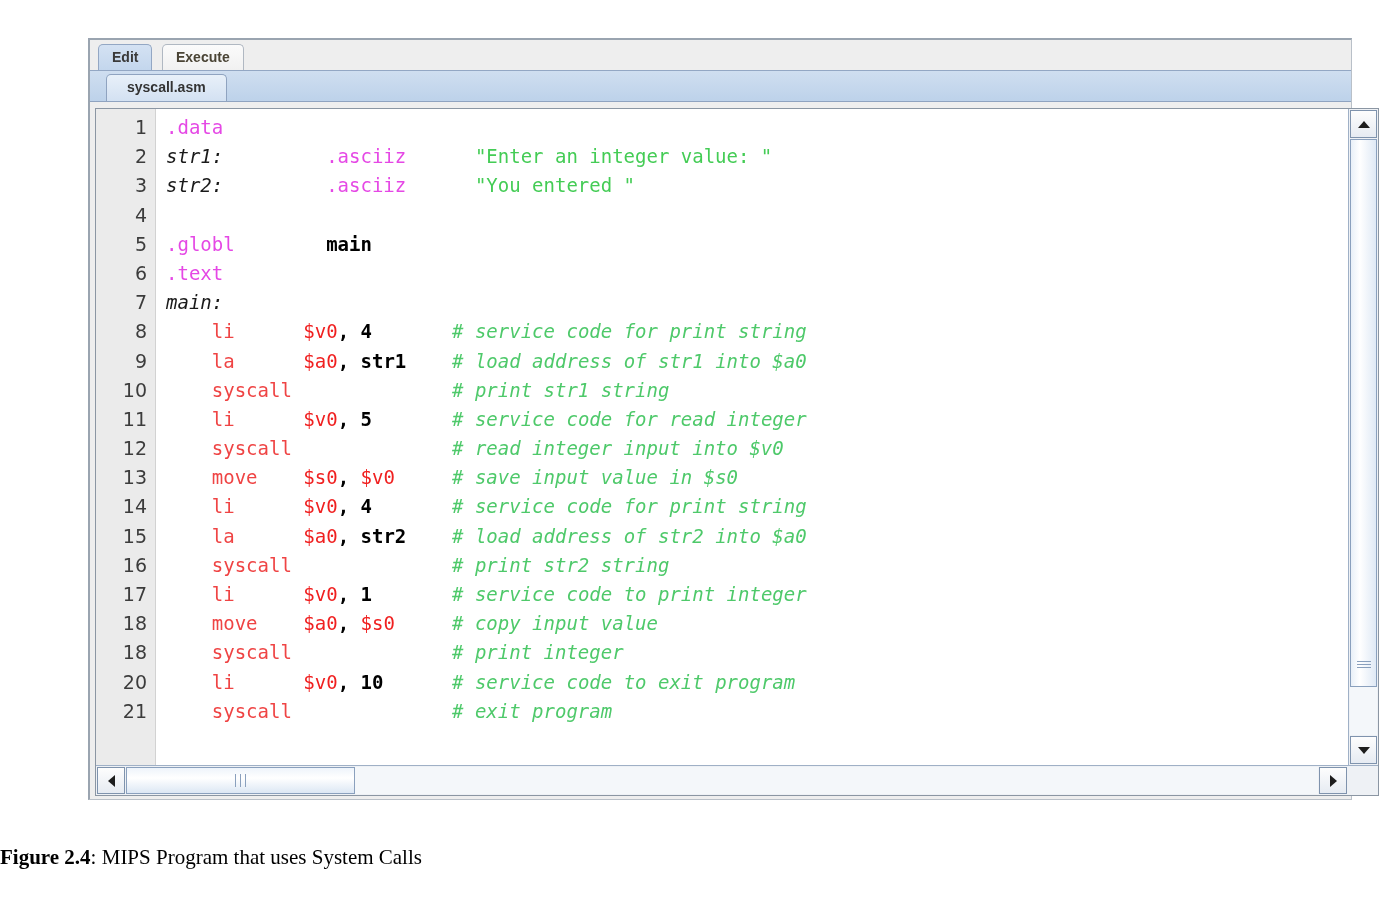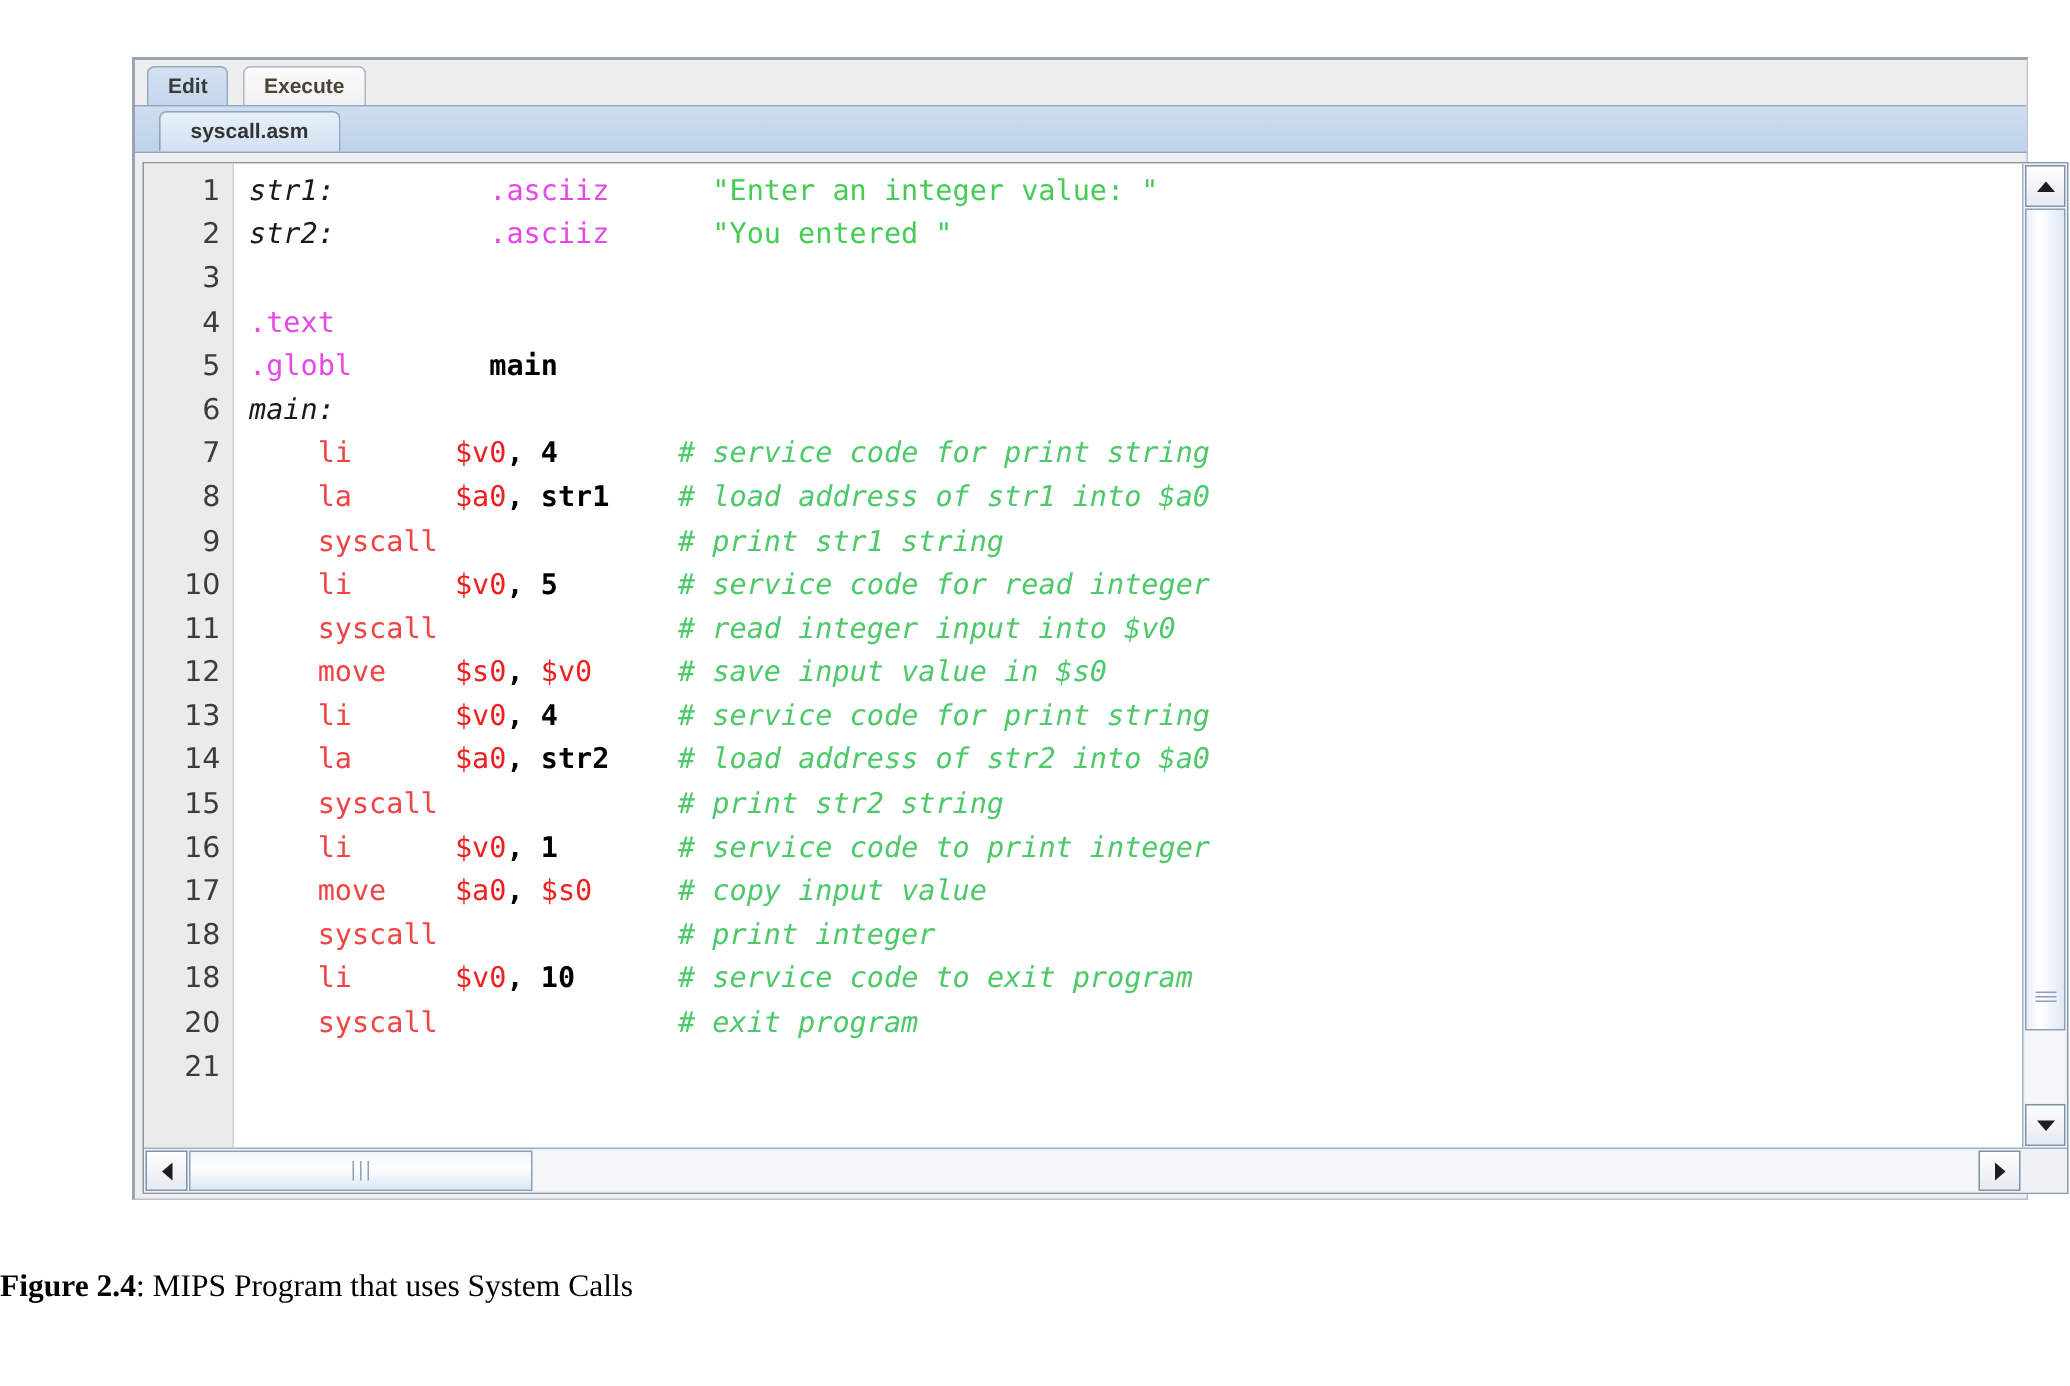--- a/index.html
+++ b/index.html
@@ -199,25 +199,26 @@
             <div class="lnum">14</div>
             <div class="lnum">15</div>
             <div class="lnum">16</div>
             <div class="lnum">17</div>
             <div class="lnum">18</div>
             <div class="lnum">18</div>
             <div class="lnum">20</div>
             <div class="lnum">21</div>
           </div>
         <div id="code-lines">
+            <div class="cline"><span class="tok-dir">.data</span></div>
             <div class="cline"><span class="tok-label">str1:</span><span>         </span><span class="tok-dir">.asciiz</span><span>      </span><span class="tok-str">"Enter an integer value: "</span></div>
             <div class="cline"><span class="tok-label">str2:</span><span>         </span><span class="tok-dir">.asciiz</span><span>      </span><span class="tok-str">"You entered "</span></div>
             <div class="cline">&nbsp;</div>
+            <div class="cline"><span class="tok-dir">.globl</span><span>        </span><span class="tok-sym">main</span></div>
             <div class="cline"><span class="tok-dir">.text</span></div>
-            <div class="cline"><span class="tok-dir">.globl</span><span>        </span><span class="tok-sym">main</span></div>
             <div class="cline"><span class="tok-label">main:</span></div>
             <div class="cline"><span>    </span><span class="tok-instr">li</span><span>      </span><span class="tok-reg">$v0</span><span class="tok-punc">, </span><span class="tok-num">4</span><span>       </span><span class="tok-cmt"># service code for print string</span></div>
             <div class="cline"><span>    </span><span class="tok-instr">la</span><span>      </span><span class="tok-reg">$a0</span><span class="tok-punc">, </span><span class="tok-sym">str1</span><span>    </span><span class="tok-cmt"># load address of str1 into $a0</span></div>
             <div class="cline"><span>    </span><span class="tok-instr">syscall</span><span>              </span><span class="tok-cmt"># print str1 string</span></div>
             <div class="cline"><span>    </span><span class="tok-instr">li</span><span>      </span><span class="tok-reg">$v0</span><span class="tok-punc">, </span><span class="tok-num">5</span><span>       </span><span class="tok-cmt"># service code for read integer</span></div>
             <div class="cline"><span>    </span><span class="tok-instr">syscall</span><span>              </span><span class="tok-cmt"># read integer input into $v0</span></div>
             <div class="cline"><span>    </span><span class="tok-instr">move</span><span>    </span><span class="tok-reg">$s0</span><span class="tok-punc">, </span><span class="tok-reg">$v0</span><span>     </span><span class="tok-cmt"># save input value in $s0</span></div>
             <div class="cline"><span>    </span><span class="tok-instr">li</span><span>      </span><span class="tok-reg">$v0</span><span class="tok-punc">, </span><span class="tok-num">4</span><span>       </span><span class="tok-cmt"># service code for print string</span></div>
             <div class="cline"><span>    </span><span class="tok-instr">la</span><span>      </span><span class="tok-reg">$a0</span><span class="tok-punc">, </span><span class="tok-sym">str2</span><span>    </span><span class="tok-cmt"># load address of str2 into $a0</span></div>
             <div class="cline"><span>    </span><span class="tok-instr">syscall</span><span>              </span><span class="tok-cmt"># print str2 string</span></div>

